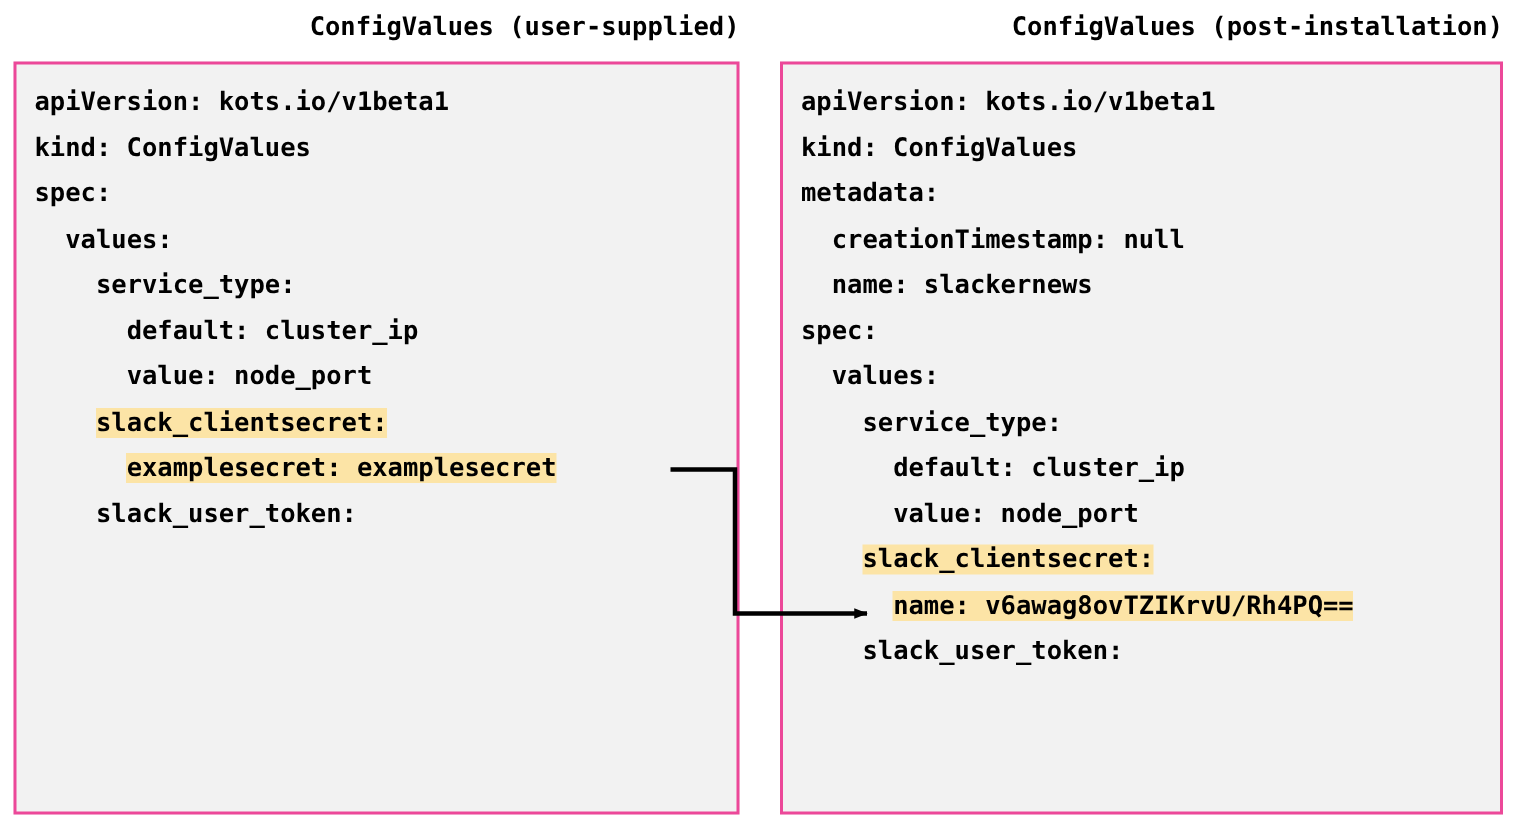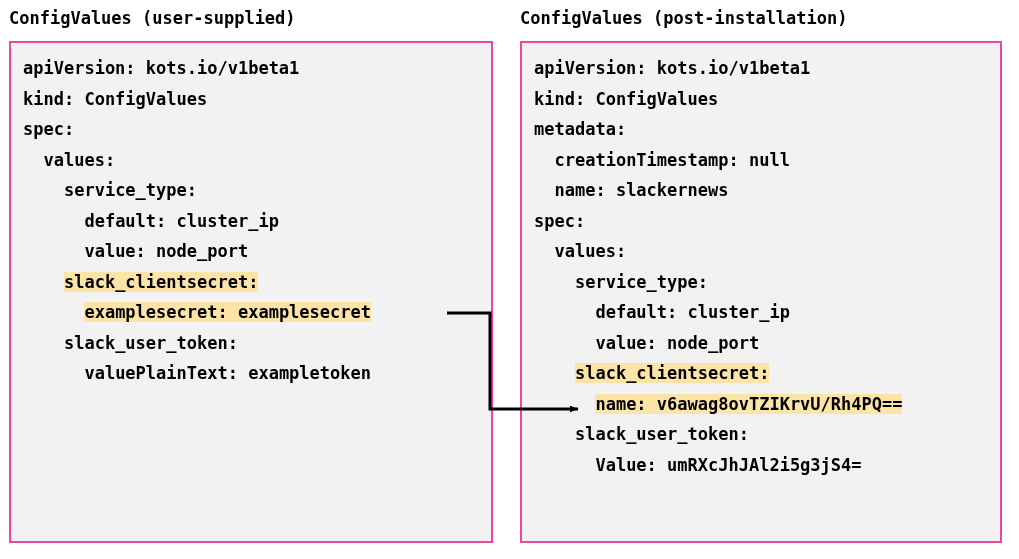--- a/index.html
+++ b/index.html
@@ -15,21 +15,21 @@
     font-family: "DejaVu Sans Mono", "Liberation Mono", monospace;
   }
 
   .panel-title {
     position: absolute;
     font-family: "DejaVu Sans Mono", "Liberation Mono", monospace;
     font-weight: bold;
     font-size: 17px;
     color: #000000;
     white-space: pre;
-    text-align: left;
+    text-align: right;
     letter-spacing: 0px;
   }
 
   .panel {
     position: absolute;
     background: #f2f2f2;
     border: 2px solid #ec4899;
     box-sizing: border-box;
   }
 
@@ -78,42 +78,41 @@
       <div class="code-line"><span class="indent"></span><span class="seg">apiVersion: kots.io/v1beta1</span></div>
       <div class="code-line"><span class="indent"></span><span class="seg">kind: ConfigValues</span></div>
       <div class="code-line"><span class="indent"></span><span class="seg">spec:</span></div>
       <div class="code-line"><span class="indent">  </span><span class="seg">values:</span></div>
       <div class="code-line"><span class="indent">    </span><span class="seg">service_type:</span></div>
       <div class="code-line"><span class="indent">      </span><span class="seg">default: cluster_ip</span></div>
       <div class="code-line"><span class="indent">      </span><span class="seg">value: node_port</span></div>
       <div class="code-line hl"><span class="indent">    </span><span class="seg">slack_clientsecret:</span></div>
       <div class="code-line hl"><span class="indent">      </span><span class="seg">examplesecret: examplesecret</span></div>
       <div class="code-line"><span class="indent">    </span><span class="seg">slack_user_token:</span></div>
-      <div class="code-line"><span class="indent">      </span><span class="seg">valuePlainText: exampletoken</span></div>
+      <div class="code-line"><span class="indent">      </span></div>
     </div>
 </div>
 
 <div class="panel-title" style="left:520px; top:8px; width:482px;">ConfigValues (post-installation)</div>
 
 <div class="panel" style="left:520px; top:41px; width:482px; height:502px;">
   <div class="code-block" id="right-lines">
       <div class="code-line"><span class="indent"></span><span class="seg">apiVersion: kots.io/v1beta1</span></div>
       <div class="code-line"><span class="indent"></span><span class="seg">kind: ConfigValues</span></div>
       <div class="code-line"><span class="indent"></span><span class="seg">metadata:</span></div>
       <div class="code-line"><span class="indent">  </span><span class="seg">creationTimestamp: null</span></div>
       <div class="code-line"><span class="indent">  </span><span class="seg">name: slackernews</span></div>
       <div class="code-line"><span class="indent"></span><span class="seg">spec:</span></div>
       <div class="code-line"><span class="indent">  </span><span class="seg">values:</span></div>
       <div class="code-line"><span class="indent">    </span><span class="seg">service_type:</span></div>
       <div class="code-line"><span class="indent">      </span><span class="seg">default: cluster_ip</span></div>
       <div class="code-line"><span class="indent">      </span><span class="seg">value: node_port</span></div>
       <div class="code-line hl"><span class="indent">    </span><span class="seg">slack_clientsecret:</span></div>
       <div class="code-line hl"><span class="indent">      </span><span class="seg">name: v6awag8ovTZIKrvU/Rh4PQ==</span></div>
       <div class="code-line"><span class="indent">    </span><span class="seg">slack_user_token:</span></div>
-      <div class="code-line"><span class="indent">      </span><span class="seg">Value: umRXcJhJAl2i5g3jS4=</span></div>
     </div>
 </div>
 
 <svg class="connector" viewBox="0 0 1019 559">
   <defs>
     <marker id="arrowhead" markerWidth="9" markerHeight="7" refX="8.5" refY="3.5" orient="auto" markerUnits="userSpaceOnUse">
       <polygon points="0 0, 9 3.5, 0 7" fill="#000000"></polygon>
     </marker>
   </defs>
   <polyline points="447,313 490,313 490,409 578,409" fill="none" stroke="#000000" stroke-width="3" marker-end="url(#arrowhead)"></polyline>

